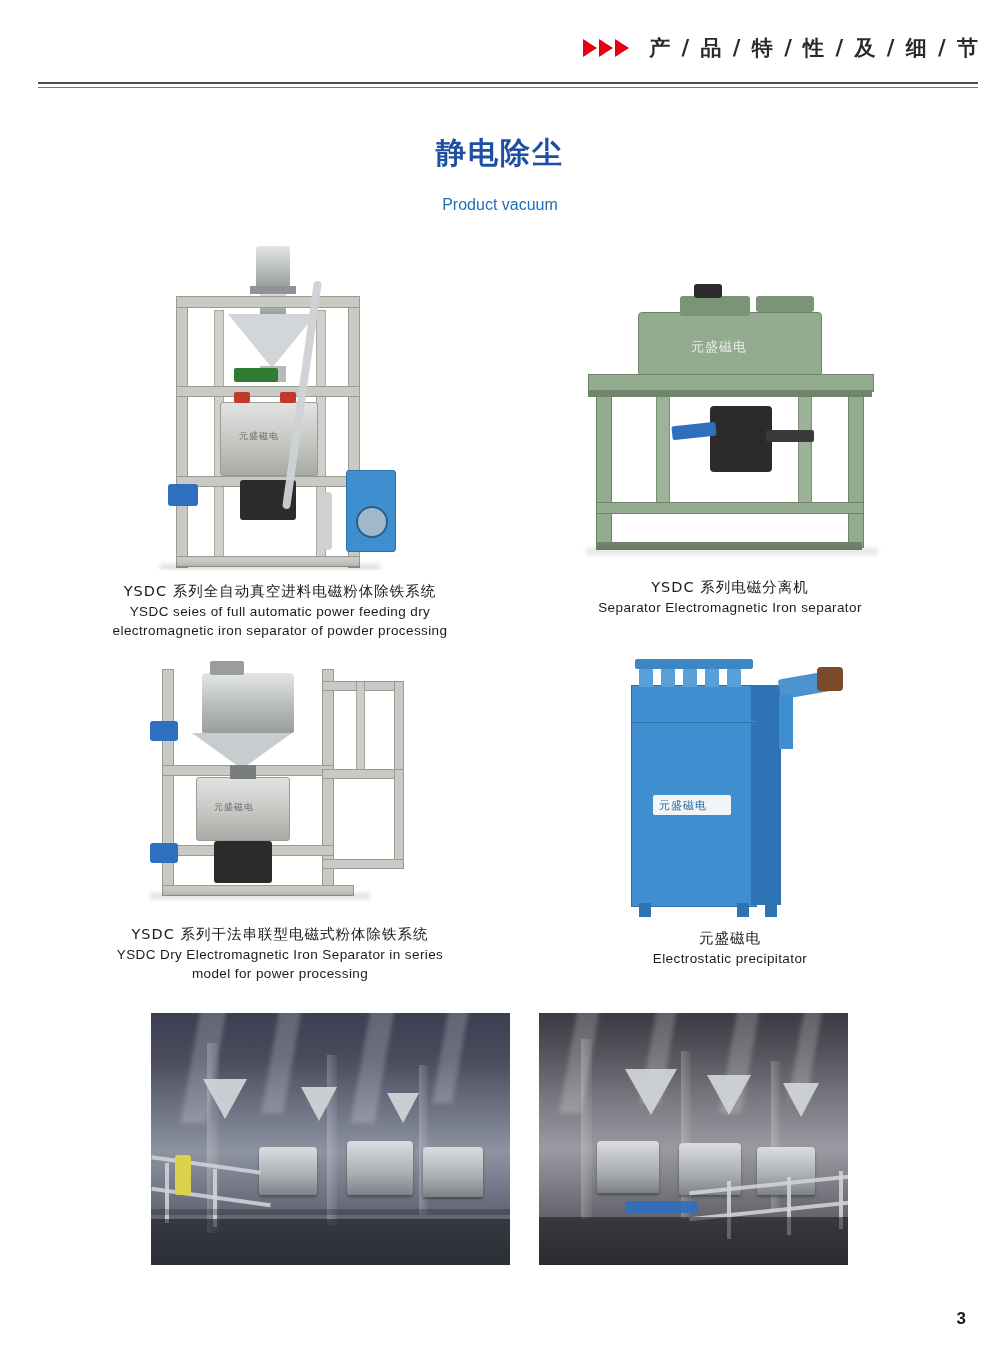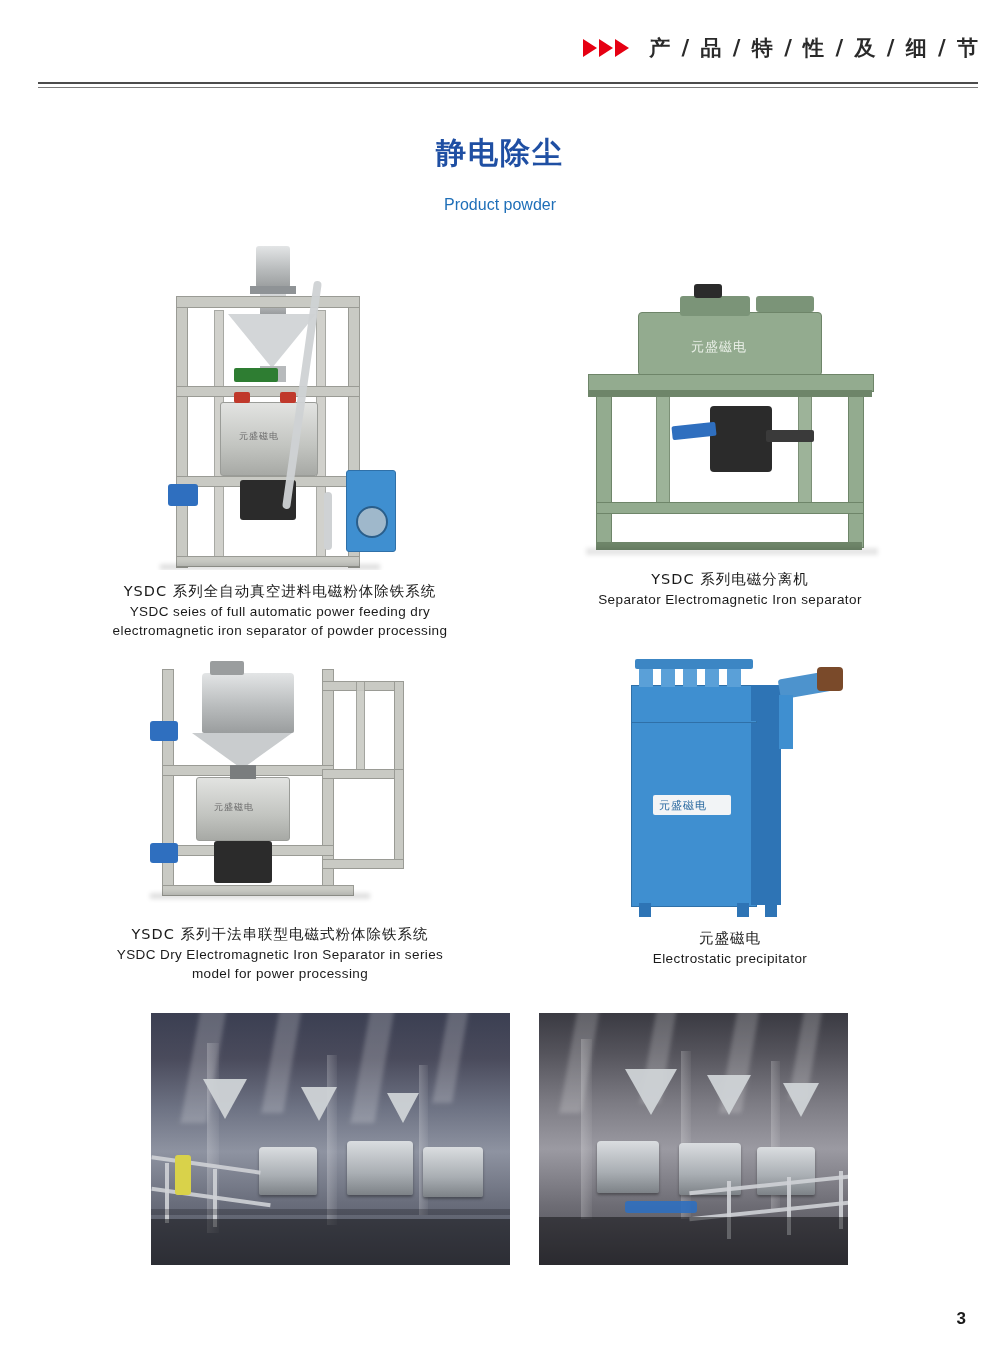--- a/index.html
+++ b/index.html
@@ -122,21 +122,21 @@
     letter-spacing: 0.4px;
   }
 
   
   #fig1 { left: 110px; top: 240px; width: 340px; }
   #fig1 .photo { height: 330px; }
   #fig1 .caption { margin-top: 12px; }
 
   #fig2 { left: 560px; top: 278px; width: 340px; }
   #fig2 .photo { height: 292px; }
-  #fig2 .caption { margin-top: 0; }
+  #fig2 .caption { margin-top: 8px; }
 
   #fig3 { left: 110px; top: 645px; width: 340px; }
   #fig3 .photo { height: 268px; }
   #fig3 .caption { margin-top: 12px; }
 
   #fig4 { left: 565px; top: 645px; width: 330px; }
   #fig4 .photo { height: 272px; }
   #fig4 .caption { margin-top: 12px; }
 
   #fig5 { left: 151px; top: 1013px; width: 359px; }
@@ -226,21 +226,21 @@
         <span class="arrow"></span>
         <span class="arrow"></span>
     </div>
     <div class="header-title">产 / 品 / 特 / 性 / 及 / 细 / 节</div>
   </div>
   <div class="header-rule"></div>
   <div class="header-rule2"></div>
 </div>
 
 <div class="title-zh">静电除尘</div>
-<div class="title-en">Product powder</div>
+<div class="title-en">Product vacuum</div>
 
 <div class="figure" id="fig1">
   <div class="photo">
     <div class="scene">
 
       <div class="mach-steel" style="position:absolute;left:146px;top:6px;width:34px;height:42px;border-radius:3px;"></div>
       <div style="position:absolute;left:140px;top:46px;width:46px;height:8px;background:#8f9396;"></div>
       <div style="position:absolute;left:150px;top:54px;width:26px;height:20px;background:linear-gradient(180deg,#d7d9da,#9a9d9f);"></div>
 
       <div style="position:absolute;left:118px;top:74px;width:0;height:0;border-left:44px solid transparent;border-right:44px solid transparent;border-top:54px solid #d3d6d8;"></div>

